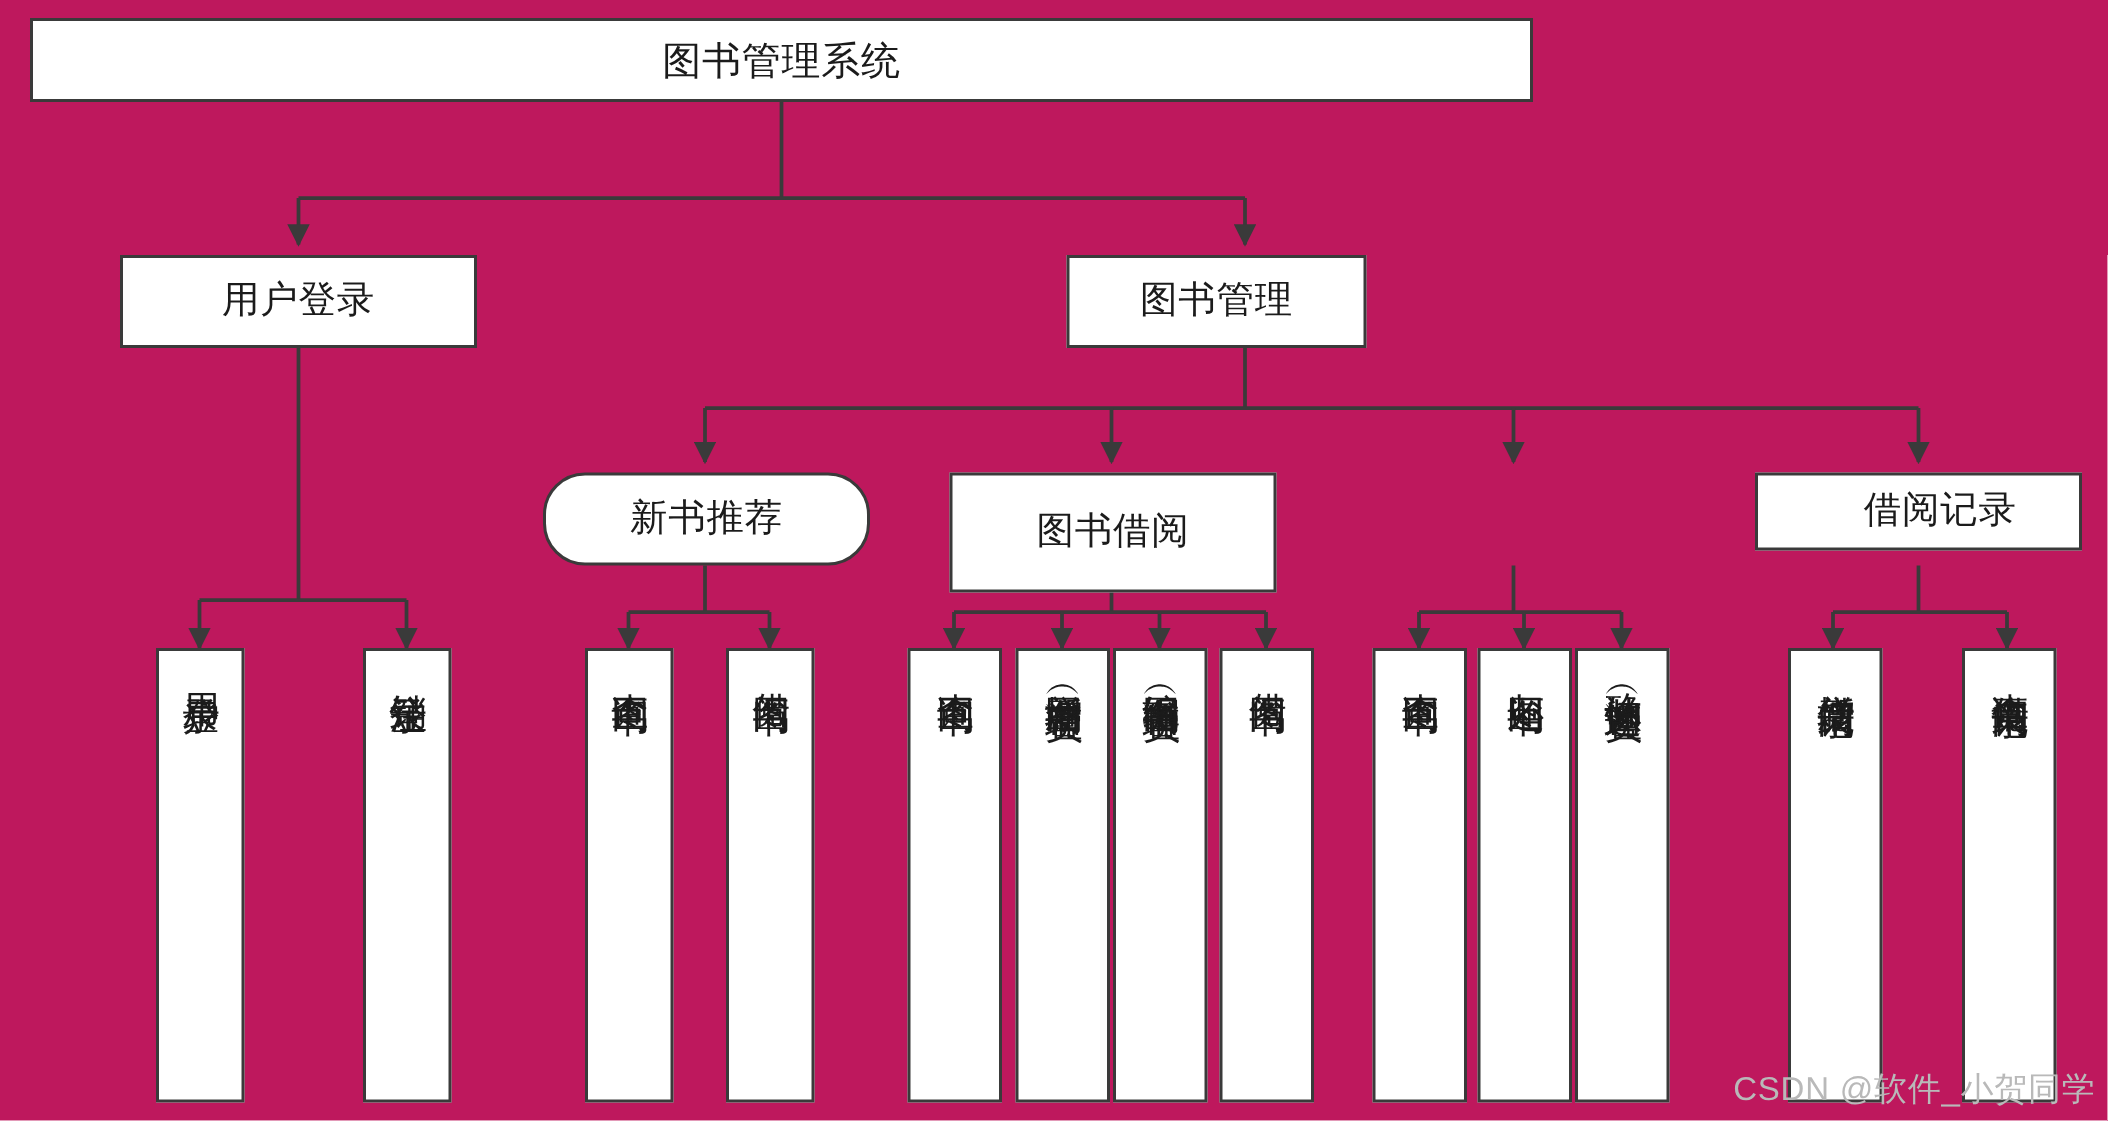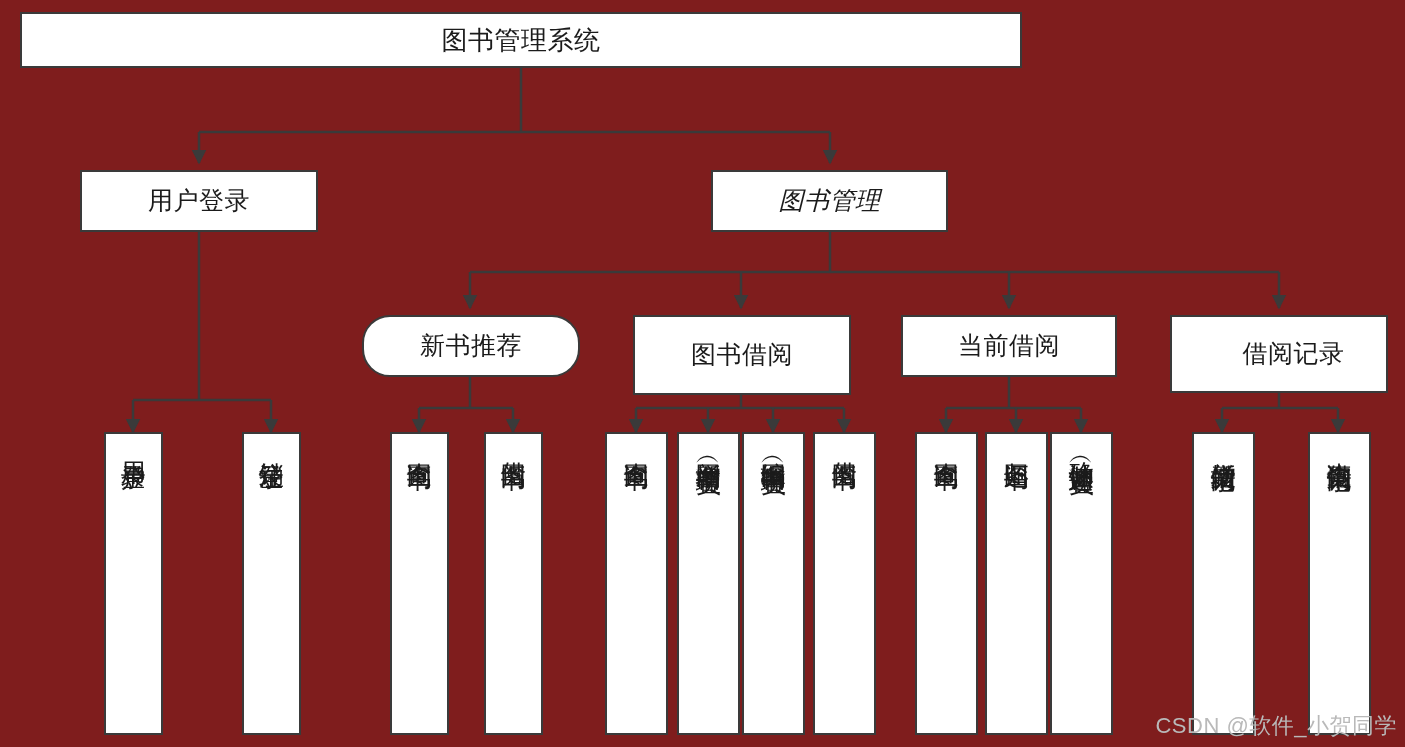--- a/index.html
+++ b/index.html
@@ -7,21 +7,21 @@
     padding: 0;
     background: #ffffff;
   }
   body {
     font-family: "Liberation Sans", "DejaVu Sans", sans-serif;
   }
   #canvas {
     position: relative;
     width: 1405px;
     height: 747px;
-    background: #7f1d1d;
+    background: #be185d;
     overflow: hidden;
   }
   #edges {
     position: absolute;
     left: 0;
     top: 0;
     width: 1405px;
     height: 747px;
     pointer-events: none;
   }
@@ -127,34 +127,31 @@
     </g>
   </svg>
 
   <div class="node h-node root" style="left:20px; top:12px; width:1002px; height:56px;">
     <span class="label">图书管理系统</span>
   </div>
 
   <div class="node h-node" style="left:80px; top:170px; width:238px; height:62px;">
     <span class="label">用户登录</span>
   </div>
-  <div class="node h-node" style="left:711px; top:170px; width:237px; height:62px;font-style:italic;">
+  <div class="node h-node" style="left:711px; top:170px; width:200px; height:62px;">
     <span class="label">图书管理</span>
   </div>
 
   <div class="node h-node" style="left:362px; top:315px; width:218px; height:62px;border-radius:28px;">
     <span class="label">新书推荐</span>
   </div>
   <div class="node h-node" style="left:633px; top:315px; width:218px; height:80px;">
     <span class="label">图书借阅</span>
   </div>
-  <div class="node h-node" style="left:901px; top:315px; width:216px; height:62px;">
-    <span class="label">当前借阅</span>
-  </div>
-  <div class="node h-node" style="left:1170px; top:315px; width:218px; height:78px;padding-left:29px;">
+  <div class="node h-node" style="left:1170px; top:315px; width:218px; height:52px;padding-left:29px;">
     <span class="label">借阅记录</span>
   </div>
 
   <div class="node v-node" style="left:104px; top:432px; width:59px; height:303px;">
     <span class="label">用户登录</span>
   </div>
   <div class="node v-node" style="left:242px; top:432px; width:59px; height:303px;">
     <span class="label">注销登录</span>
   </div>
 

